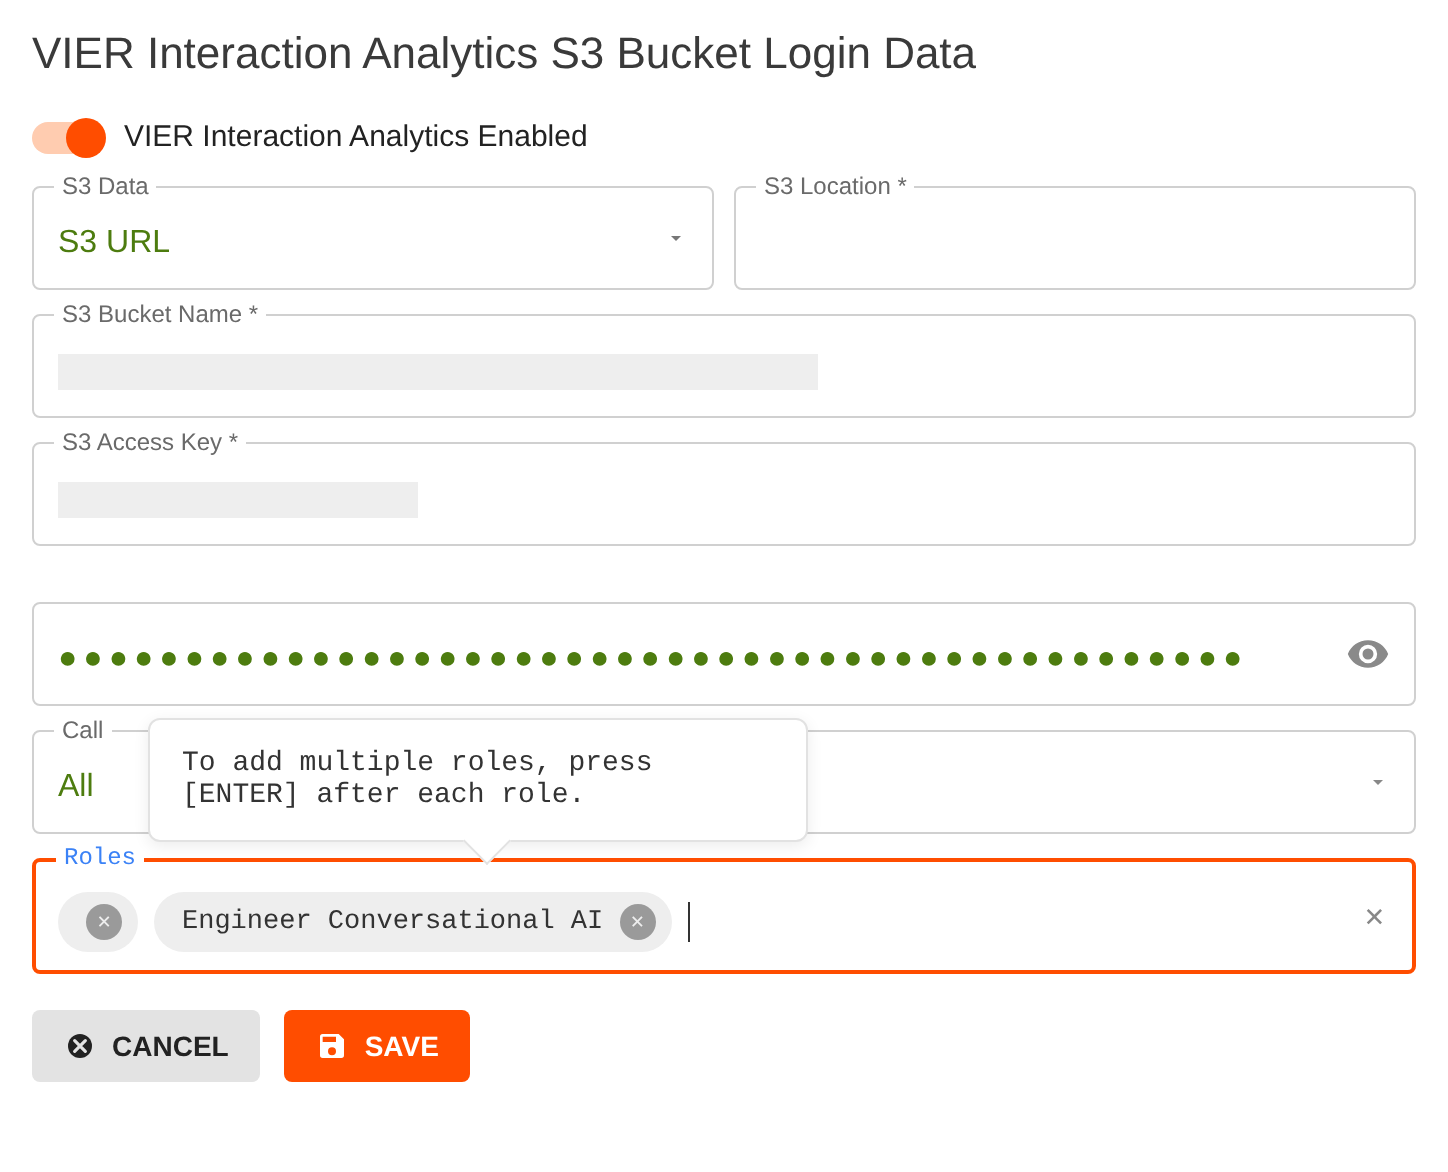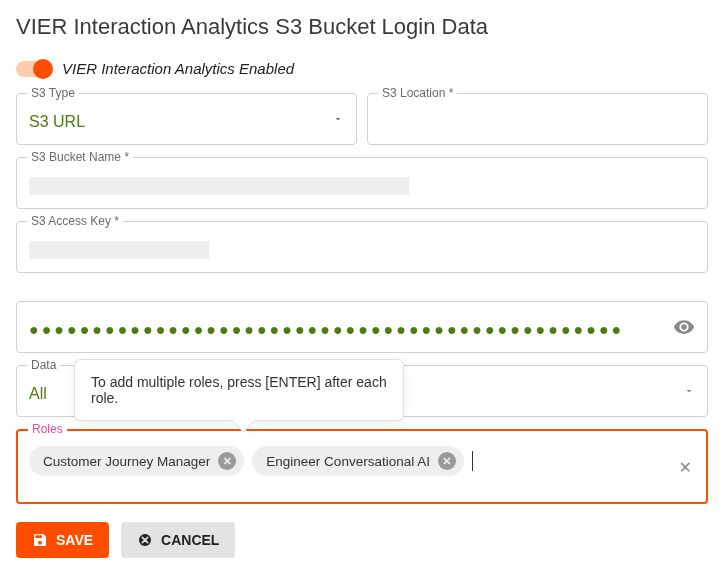--- a/index.html
+++ b/index.html
@@ -2,29 +2,29 @@
 <html><head>
 <meta charset="utf-8">
 <style>
   * { box-sizing: border-box; margin: 0; padding: 0; }
   body { font-family: Arial, Helvetica, sans-serif; font-size: 14px; color: #222; background: #fff; width: 724px; padding: 14px 16px; }
   .page-title { font-size: 22px; font-weight: 400; color: #3a3a3a; margin-bottom: 20px; }
 
   .toggle-row { display: flex; align-items: center; gap: 12px; margin-bottom: 16px; }
   .toggle { width: 34px; height: 16px; background: #ffccb0; border-radius: 10px; position: relative; cursor: pointer; }
   .toggle .knob { position: absolute; right: -3px; top: -2px; width: 20px; height: 20px; background: #ff4d00; border-radius: 50%; }
-  .toggle-label { font-size: 15px; color: #222; font-style: italic; }
+  .toggle-label { font-size: 15px; color: #222; }
 
   .row { display: flex; gap: 10px; margin-bottom: 12px; }
   .row .field { flex: 1; }
 
   .field { position: relative; border: 1px solid #d0d0d0; border-radius: 4px; padding: 16px 12px 10px 12px; }
-  .field.focused { border: 2px solid #ff4d00; padding: 15px 11px 26px 11px; }
+  .field.focused { border: 2px solid #ff4d00; padding: 15px 11px 9px 11px; font-family: Liberation Mono, monospace; }
   .field .legend { position: absolute; top: -8px; left: 10px; background: #fff; padding: 0 4px; font-size: 12px; color: #6a6a6a; }
-  .field.focused .legend { color: #ec4899; top: -9px; }
+  .field.focused .legend { color: #3b82f6; top: -9px; }
   .field .value { font-size: 16px; color: #4d7c0f; display: flex; align-items: center; min-height: 24px; }
   .field .select-caret { position: absolute; right: 12px; top: 50%; transform: translateY(-50%); color: #777; }
   .field .eye { position: absolute; right: 12px; top: 50%; transform: translateY(-50%); color: #888; }
   .field .clear-x { position: absolute; right: 14px; top: 50%; transform: translateY(-50%); color: #888; font-size: 16px; cursor: pointer; }
 
   .w-type { width: 168px; flex: none; }
 
   .redact { display: inline-block; height: 18px; background: #eee; border-radius: 0; }
   .redact.w1 { width: 270px; }
   .redact.w2 { width: 380px; }
@@ -58,21 +58,21 @@
 
 <div class="toggle-row">
   <div class="toggle">
       <div class="knob"></div>
     </div>
   <div class="toggle-label">VIER Interaction Analytics Enabled</div>
 </div>
 
 <div class="row">
   <div class="field w-type">
-    <span class="legend">S3 Type</span>
+    <span class="legend">S3 Data</span>
     <div class="value">S3 URL</div>
     <span class="select-caret">
       <svg width="12" height="12" viewBox="0 0 24 24">
           <path d="M7 10l5 5 5-5z" fill="#777"></path>
         </svg>
     </span>
   </div>
   <div class="field">
     <span class="legend">S3 Location *</span>
   </div>
@@ -95,57 +95,56 @@
 <div class="field" style="margin-bottom:12px;">
   <div class="value dots">●●●●●●●●●●●●●●●●●●●●●●●●●●●●●●●●●●●●●●●●●●●●●●●</div>
   <span class="eye">
     <svg width="22" height="22" viewBox="0 0 24 24">
         <path fill="#8a8a8a" d="M12 4.5C7 4.5 2.73 7.61 1 12c1.73 4.39 6 7.5 11 7.5s9.27-3.11 11-7.5c-1.73-4.39-6-7.5-11-7.5zm0 12.5a5 5 0 1 1 0-10 5 5 0 0 1 0 10zm0-8a3 3 0 1 0 0 6 3 3 0 0 0 0-6z"></path>
       </svg>
   </span>
 </div>
 
 <div class="field" style="margin-bottom:12px;">
-  <span class="legend">Data</span>
+  <span class="legend">Call</span>
   <div class="value allval">All</div>
   <span class="select-caret">
     <svg width="12" height="12" viewBox="0 0 24 24">
         <path d="M7 10l5 5 5-5z" fill="#888"></path>
       </svg>
   </span>
 </div>
 
 <div class="field focused" style="margin-bottom:0;">
   <div class="tooltip">To add multiple roles, press [ENTER] after each role.</div>
   <span class="legend">Roles</span>
   <div class="chips-wrap">
     <span class="chip">
-      <span>Customer Journey Manager</span>
       <span class="chip-x">✕</span>
     </span>
     <span class="chip">
       <span>Engineer Conversational AI</span>
       <span class="chip-x">✕</span>
     </span>
     <span class="chip-input-caret"></span>
   </div>
   <span class="clear-x">✕</span>
 </div>
 
 <div class="button-row">
-  <button class="btn btn-save">
-    <span class="icon">
-      <svg width="16" height="16" viewBox="0 0 24 24">
-          <path fill="#fff" d="M17 3H5a2 2 0 0 0-2 2v14a2 2 0 0 0 2 2h14a2 2 0 0 0 2-2V7l-4-4zm-5 16a3 3 0 1 1 0-6 3 3 0 0 1 0 6zm3-10H5V5h10v4z"></path>
-        </svg>
-    </span>
-    <span>SAVE</span>
-  </button>
   <button class="btn btn-cancel">
     <span class="icon">
       <svg width="16" height="16" viewBox="0 0 24 24">
           <circle cx="12" cy="12" r="9" fill="#222"></circle>
           <path d="M8 8l8 8M16 8l-8 8" stroke="#e3e3e3" stroke-width="2.4" stroke-linecap="round"></path>
         </svg>
     </span>
     <span>CANCEL</span>
   </button>
+  <button class="btn btn-save">
+    <span class="icon">
+      <svg width="16" height="16" viewBox="0 0 24 24">
+          <path fill="#fff" d="M17 3H5a2 2 0 0 0-2 2v14a2 2 0 0 0 2 2h14a2 2 0 0 0 2-2V7l-4-4zm-5 16a3 3 0 1 1 0-6 3 3 0 0 1 0 6zm3-10H5V5h10v4z"></path>
+        </svg>
+    </span>
+    <span>SAVE</span>
+  </button>
 </div>
 
 </body></html>

